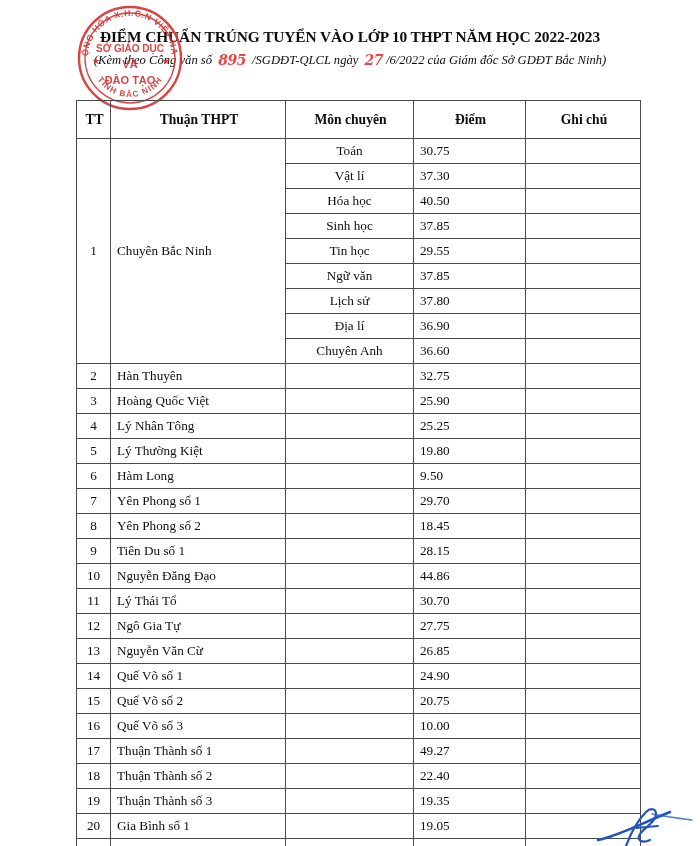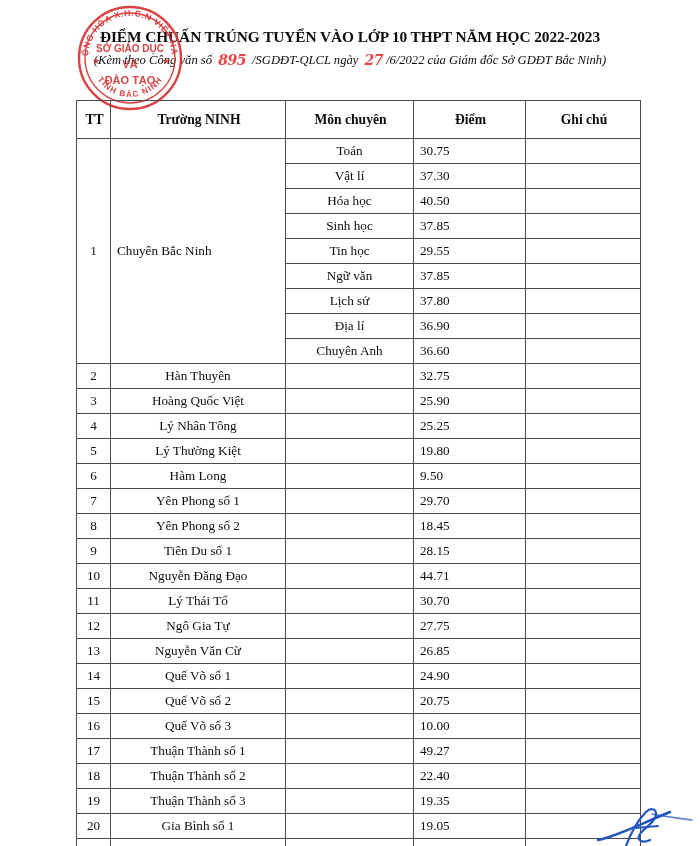--- a/index.html
+++ b/index.html
@@ -72,21 +72,21 @@
     font-size: 13.6px;
     padding-left: 8px;
   }
   col.c-tt     { width: 34px; }
   col.c-school { width: 175px; }
   col.c-subj   { width: 128px; }
   col.c-score  { width: 112px; }
   col.c-note   { width: 115px; }
 
   td.tt     { text-align: center; }
-  td.school { text-align: center; padding-left: 10px; }
+  td.school { text-align: left; padding-left: 10px; }
   td.subj   { text-align: center; }
   td.score  { }
   td.note   { }
   td.merged { text-align: left; padding-left: 10px; vertical-align: middle; }
 
   
   .signature {
     position: absolute;
     left: 596px; top: 806px;
     width: 104px; height: 44px;
@@ -135,21 +135,21 @@
       <colgroup>
         <col class="c-tt">
           <col class="c-school">
           <col class="c-subj">
           <col class="c-score">
           <col class="c-note">
       </colgroup>
       <thead>
         <tr>
           <th>TT</th>
-          <th>Trường NINH</th>
+          <th>Thuận THPT</th>
           <th>Môn chuyên</th>
           <th>Điểm</th>
           <th>Ghi chú</th>
         </tr>
       </thead>
       <tbody id="tbody">
           <tr>
             <td class="tt merged-tt" rowspan="9" style="text-align: center;">1</td>
             <td class="merged" rowspan="9">Chuyên Bắc Ninh</td>
             <td class="subj">Toán</td>
@@ -249,21 +249,21 @@
             <td class="tt">9</td>
             <td class="school">Tiên Du số 1</td>
             <td class="subj"></td>
             <td class="score">28.15</td>
             <td class="note"></td>
           </tr>
           <tr>
             <td class="tt">10</td>
             <td class="school">Nguyễn Đăng Đạo</td>
             <td class="subj"></td>
-            <td class="score">44.71</td>
+            <td class="score">44.86</td>
             <td class="note"></td>
           </tr>
           <tr>
             <td class="tt">11</td>
             <td class="school">Lý Thái Tổ</td>
             <td class="subj"></td>
             <td class="score">30.70</td>
             <td class="note"></td>
           </tr>
           <tr>

